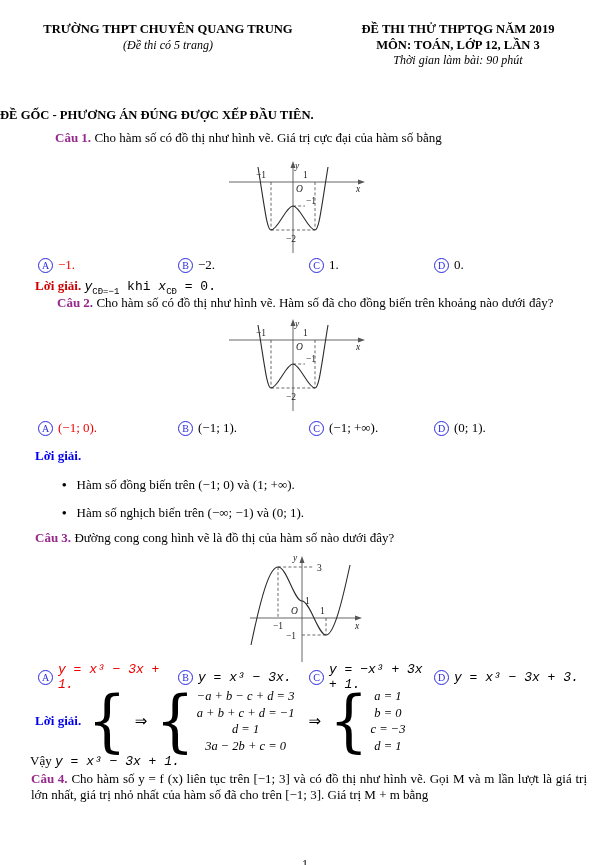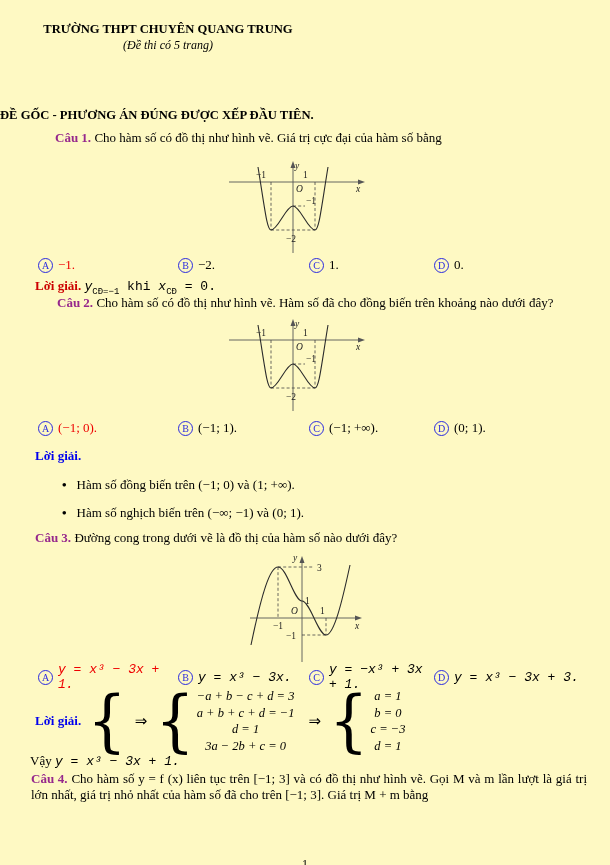--- a/index.html
+++ b/index.html
@@ -1,19 +1,19 @@
 <!DOCTYPE html>
 <html><head>
 <meta charset="utf-8">
 <style>
   * { margin:0; padding:0; box-sizing:border-box; }
   body { background:#888; }
   .page {
     position:relative; width:610px; height:865px; margin:0 auto;
-    background:#fef9c3; overflow:hidden;
+    background:#ffffff; overflow:hidden;
     font-family:"Liberation Serif", serif; color:#000; font-size:13px;
   }
   .abs { position:absolute; }
   .center { text-align:center; }
   .header-col { line-height:15.5px; }
   .header-col .l1 { font-size:12.6px; font-weight:bold; }
   .header-col .l2 { font-size:12.6px; font-weight:bold; }
   .header-col .l3 { font-size:12px; font-style:italic; }
   .main-title { width:100%; text-align:left; font-weight:bold; font-size:12.6px; }
   .qline { left:35px; width:552px; line-height:15.5px; }
@@ -55,20 +55,25 @@
 </style>
 </head>
 <body>
 
 <div class="page">
 
   <div class="abs header-col center" style="left:18px; top:22px; width:300px;">
     <div class="l1">TRƯỜNG THPT CHUYÊN QUANG TRUNG</div>
     <div class="l3">(Đề thi có 5 trang)</div>
   </div>
+  <div class="abs header-col center" style="left:320px; top:22px; width:276px;">
+    <div class="l1">ĐỀ THI THỬ THPTQG NĂM 2019</div>
+    <div class="l2">MÔN: TOÁN, LỚP 12, LẦN 3</div>
+    <div class="l3">Thời gian làm bài: 90 phút</div>
+  </div>
 
   <div class="abs main-title" style="top:108px;">ĐỀ GỐC - PHƯƠNG ÁN ĐÚNG ĐƯỢC XẾP ĐẦU TIÊN.</div>
 
   <div class="abs qline" style="top:130px;margin-left:20px;">
     <span class="qlabel">Câu 1.</span>
     <span>Cho hàm số có đồ thị như hình vẽ. Giá trị cực đại của hàm số bằng</span>
   </div>
 
   <svg class="abs graph-svg" style="left:215px; top:158px;" width="160" height="100" viewBox="0 0 160 100">
     <line class="axis" x1="14" y1="24" x2="144" y2="24"></line>
@@ -163,21 +168,21 @@
     <span class="dot">•</span>
     <span>Hàm số đồng biến trên (−1; 0) và (1; +∞).</span>
   </div>
   <div class="abs bullet" style="top:505px;">
     <span class="dot">•</span>
     <span>Hàm số nghịch biến trên (−∞; −1) và (0; 1).</span>
   </div>
 
   <div class="abs qline" style="top:530px;">
     <span class="qlabel">Câu 3.</span>
-    <span>Đường cong trong dưới vẽ là đồ thị của hàm số nào dưới đây?</span>
+    <span>Đường cong cong hình vẽ là đồ thị của hàm số nào dưới đây?</span>
   </div>
 
   <svg class="abs graph-svg" style="left:248px; top:552px;" width="120" height="112" viewBox="0 0 120 112">
     <line class="axis" x1="2" y1="66" x2="110" y2="66"></line>
     <polygon class="arrow" points="114,66 107,63.5 107,68.5"></polygon>
     <line class="axis" x1="54" y1="110" x2="54" y2="9"></line>
     <polygon class="arrow" points="54,4 51.5,11 56.5,11"></polygon>
     <line class="dash" x1="30" y1="15" x2="30" y2="66"></line>
     <line class="dash" x1="30" y1="15" x2="66" y2="15"></line>
     <line class="dash" x1="78" y1="66" x2="78" y2="83"></line>

